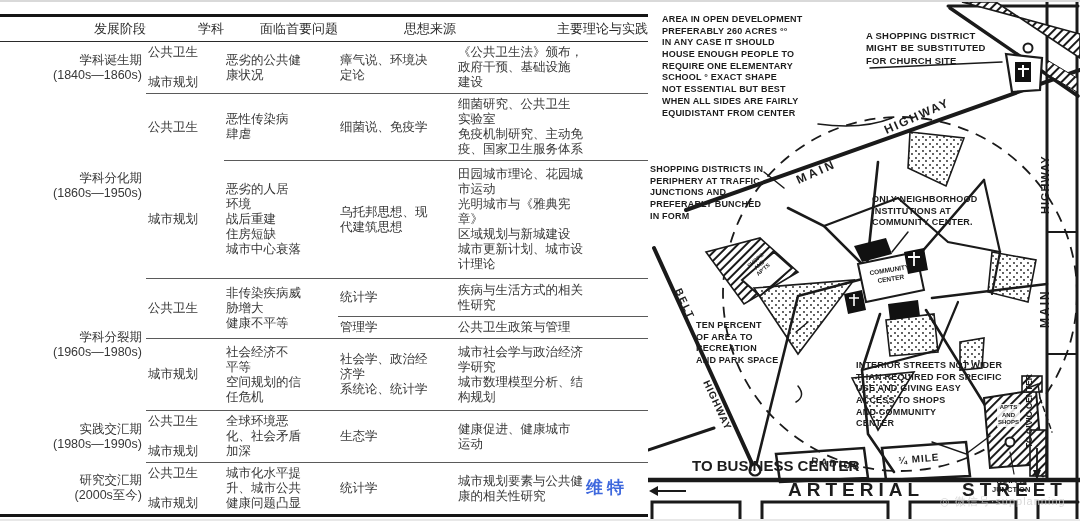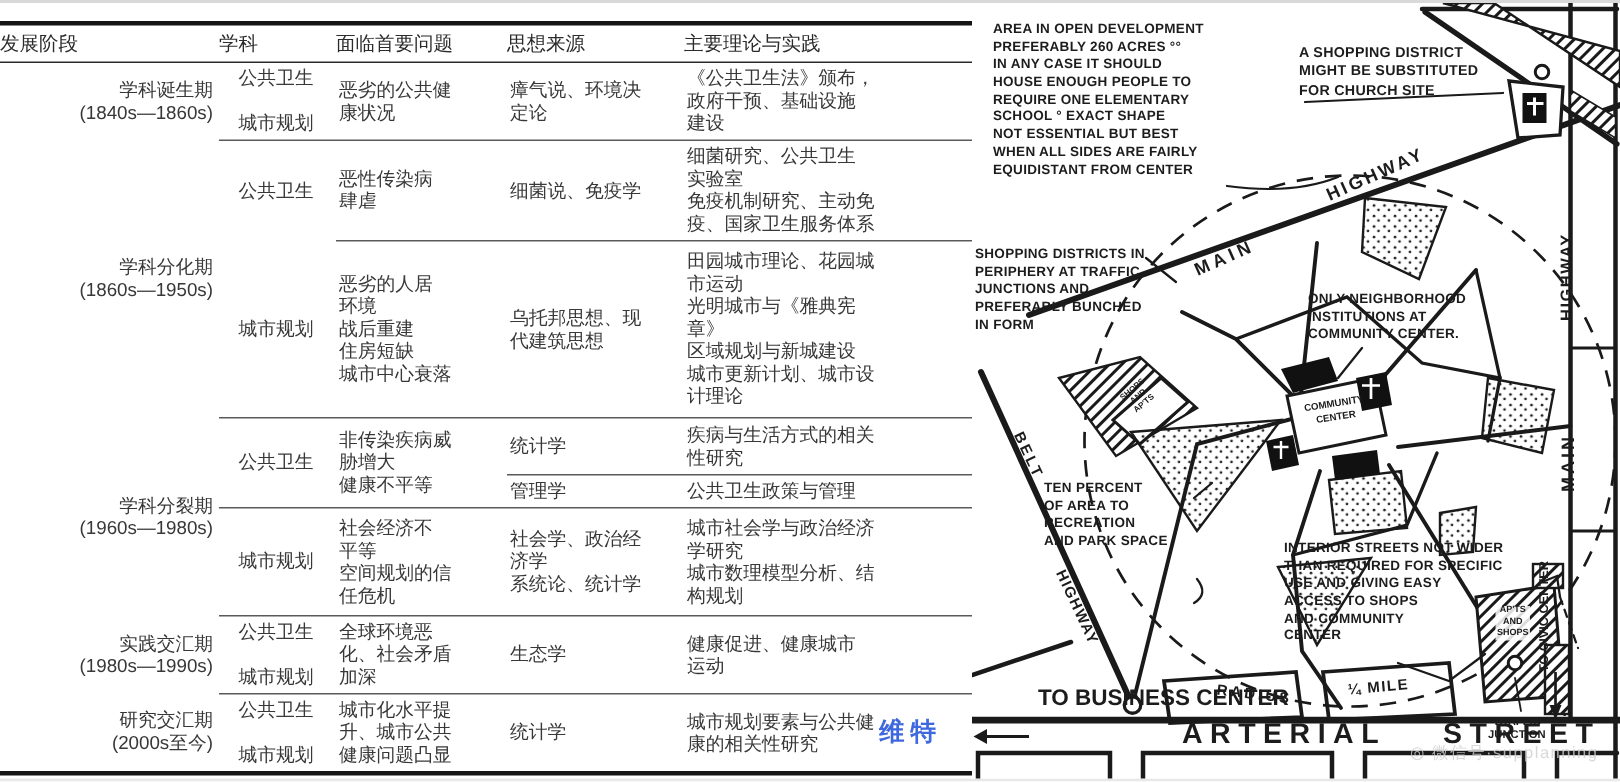--- a/index.html
+++ b/index.html
@@ -6,24 +6,24 @@
   #shot{position:relative;width:1080px;height:521px;background:#ffffff;overflow:hidden;
         font-family:"Liberation Sans","DejaVu Sans",sans-serif;
         border-top:2px solid #d9d9d9;border-bottom:2px solid #e8e8e8;box-sizing:border-box;}
 
   
   #tablewrap{position:absolute;left:0;top:12px;width:648px;
              border-top:3px solid #151515;border-bottom:3px solid #151515;}
   table{width:100%;border-collapse:collapse;table-layout:fixed;}
   td{font-size:12.5px;line-height:15px;color:#383838;vertical-align:middle;
      padding:3px 4px 3px 2px;white-space:pre-line;word-break:break-all;}
-  td.hd{font-size:13px;color:#2b2b2b;text-align:left;white-space:nowrap;
+  td.hd{font-size:13px;color:#2b2b2b;text-align:right;white-space:nowrap;
         border-bottom:1.5px solid #2a2a2a;padding:4px 0 5px 0;}
   td.stage{text-align:right;}
-  td.disc{text-align:center;font-family:Liberation Serif, serif;}
+  td.disc{font-family:Liberation Serif, serif;}
   td.bb{border-bottom:1px solid #5a5a5a;}
   .wm-table{position:absolute;left:586px;top:474px;font-size:17px;letter-spacing:4px;
             color:#1d4ed8;opacity:.85;font-weight:bold;pointer-events:none;}
 
   
   #map{position:absolute;left:648px;top:0;width:432px;height:521px;background:#fff;}
   #map svg{position:absolute;left:0;top:0;}
   .lbl{position:absolute;color:#1c1c1c;font-weight:bold;white-space:pre-line;
        transform-origin:0 0;line-height:1.3;}
   .note{font-size:9px;letter-spacing:.2px;}

